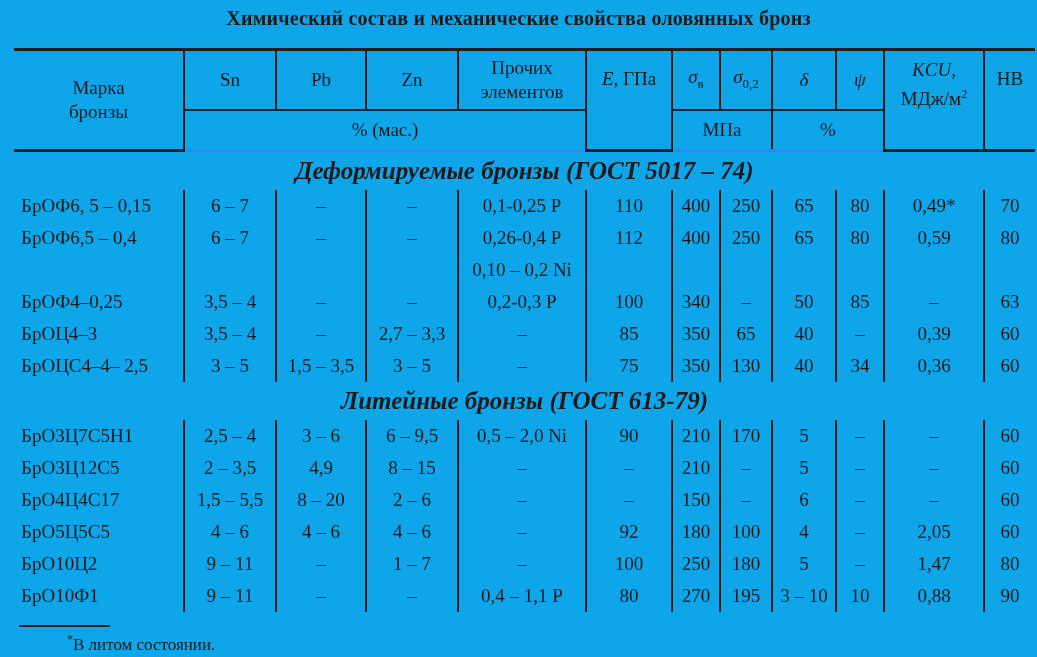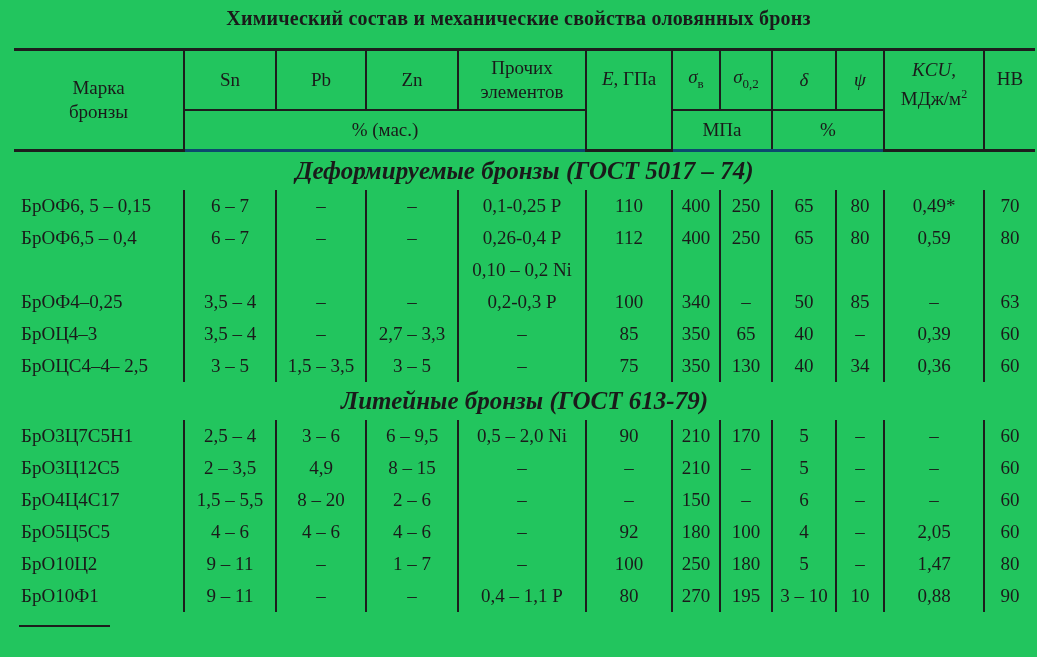--- a/index.html
+++ b/index.html
@@ -1,37 +1,37 @@
 <!DOCTYPE html>
 <html><head>
 <meta charset="utf-8">
 <style>
   html,body { margin:0; padding:0; }
   .page {
     position:relative; width:1037px; height:657px;
-    background:#22c55e; color:#1a1a1a;
+    background:#0ea5e9; color:#1a1a1a;
     font-family:"Liberation Serif","DejaVu Serif",serif;
     overflow:hidden;
   }
   .doc-title {
     position:absolute; top:7px; left:0; width:100%;
     text-align:center; font-weight:bold; font-size:20px; letter-spacing:0.2px;
   }
   table.bronze {
     position:absolute; top:48px; left:14px; width:1021px;
     border-collapse:collapse; table-layout:fixed;
     border-top:3px solid #1d1d1d;
   }
   th, td { padding:0; margin:0; font-weight:normal; color:#1a1a1a; }
   thead th {
     font-size:19px; line-height:24px; text-align:center; vertical-align:middle;
     border-left:2px solid #1d1d1d;
   }
   .hrow-a th { height:58px; }
-  .hrow-b th { height:38px; border-bottom:3px solid #0c4a6e;text-align:center; }
+  .hrow-b th { height:38px; border-bottom:3px solid #3b82f6;text-align:center; }
   .th-marka { border-left:none; vertical-align:middle; }
   .hdr-deep { border-bottom:3px solid #1d1d1d; }
   .thin-b { border-bottom:2px solid #1d1d1d; }
   .th-pad-mid { vertical-align:top; padding-top:16px; }
   .th-kcu { vertical-align:top; padding-top:7px; }
   thead i { font-style:italic; }
   thead sub { font-size:13px; }
   thead sup { font-size:12px; }
   tbody td {
     font-size:19px; height:32px; line-height:32px;
@@ -264,14 +264,15 @@
           <td class="c-sigma_02">195</td>
           <td class="c-delta">3 – 10</td>
           <td class="c-psi">10</td>
           <td class="c-kcu">0,88</td>
           <td class="c-hb">90</td>
         </tr>
       </tbody>
   </table>
 
   <div class="footnote-rule"></div>
+  <div class="footnote"><sup>*</sup><span>В литом состоянии.</span></div>
 
 </div>
 
 </body></html>

